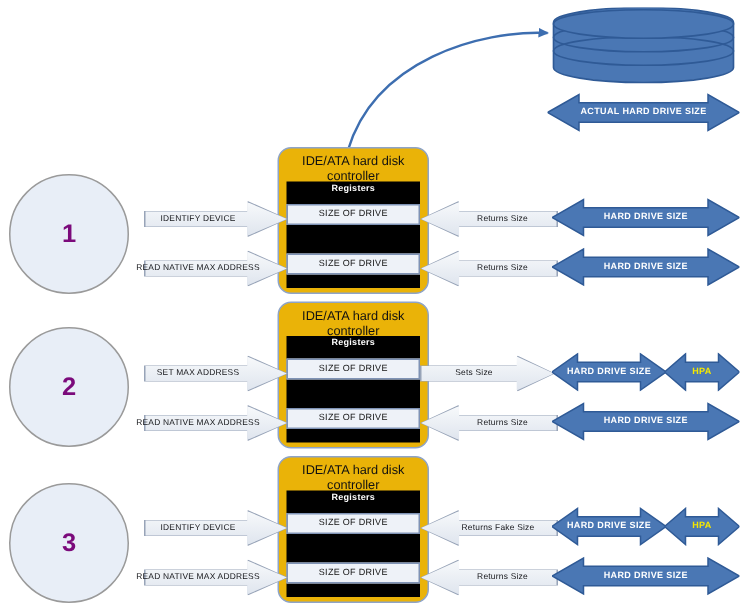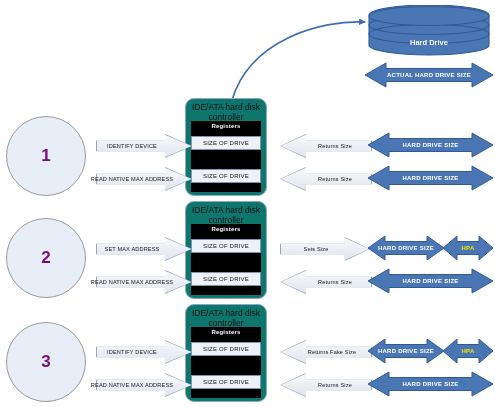--- a/index.html
+++ b/index.html
@@ -10,22 +10,22 @@
   
   .circle{
     position:absolute;border-radius:50%;
     background:#e8eef7;border:1px solid #9a9a9a;
     display:flex;align-items:center;justify-content:center;
     color:#7b0a7b;font-weight:bold;font-size:17px;
   }
 
   
   .ctrl{
-    position:absolute;width:82px;
-    background:#0f766e;border:1px solid #8ea4c8;border-radius:9px;
+    position:absolute;width:101px;
+    background:#eab308;border:1px solid #8ea4c8;border-radius:9px;
     box-sizing:border-box;
   }
   .ctrl-title{
     text-align:center;font-size:8.5px;line-height:10px;color:#111;
     padding:3px 2px 2px 2px;
   }
   .regs{
     position:absolute;left:5px;right:5px;
     background:#000;
   }
@@ -101,21 +101,20 @@
 
   <div class="hd" style="left:368px;top:5px;width:122px;height:52px;">
     <svg width="122" height="52" viewBox="0 0 122 52" xmlns="http://www.w3.org/2000/svg">
       <g stroke="#2f5a96" stroke-width="1.1" fill="#4a77b4">
         <path d="M1,40 a60,10 0 0 0 120,0 l0,-30 a60,10 0 0 0 -120,0 z"></path>
         <ellipse cx="61" cy="29" rx="60" ry="9.5" fill="none"></ellipse>
         <ellipse cx="61" cy="20" rx="60" ry="9.5" fill="none"></ellipse>
         <ellipse cx="61" cy="11" rx="60" ry="9.5" fill="#4a77b4"></ellipse>
       </g>
     </svg>
-    <div class="hd-label" style="top:33px;">Hard Drive</div>
   </div>
 
   <div class="dbl-wrap" style="left:365px;top:62px;width:128px;height:26px;">
     <svg width="128" height="26" viewBox="0 0 128 26" xmlns="http://www.w3.org/2000/svg">
       <polygon points="0,13 21,1 21,6.5 107,6.5 107,1 128,13 107,25 107,19.5 21,19.5 21,25" fill="#4a77b4" stroke="#2f5a96" stroke-width="1"></polygon>
     </svg>
     <div class="dbl-label">ACTUAL HARD DRIVE SIZE</div>
   </div>
 
   <div class="circle" style="left:6px;top:116px;width:78px;height:78px;">

